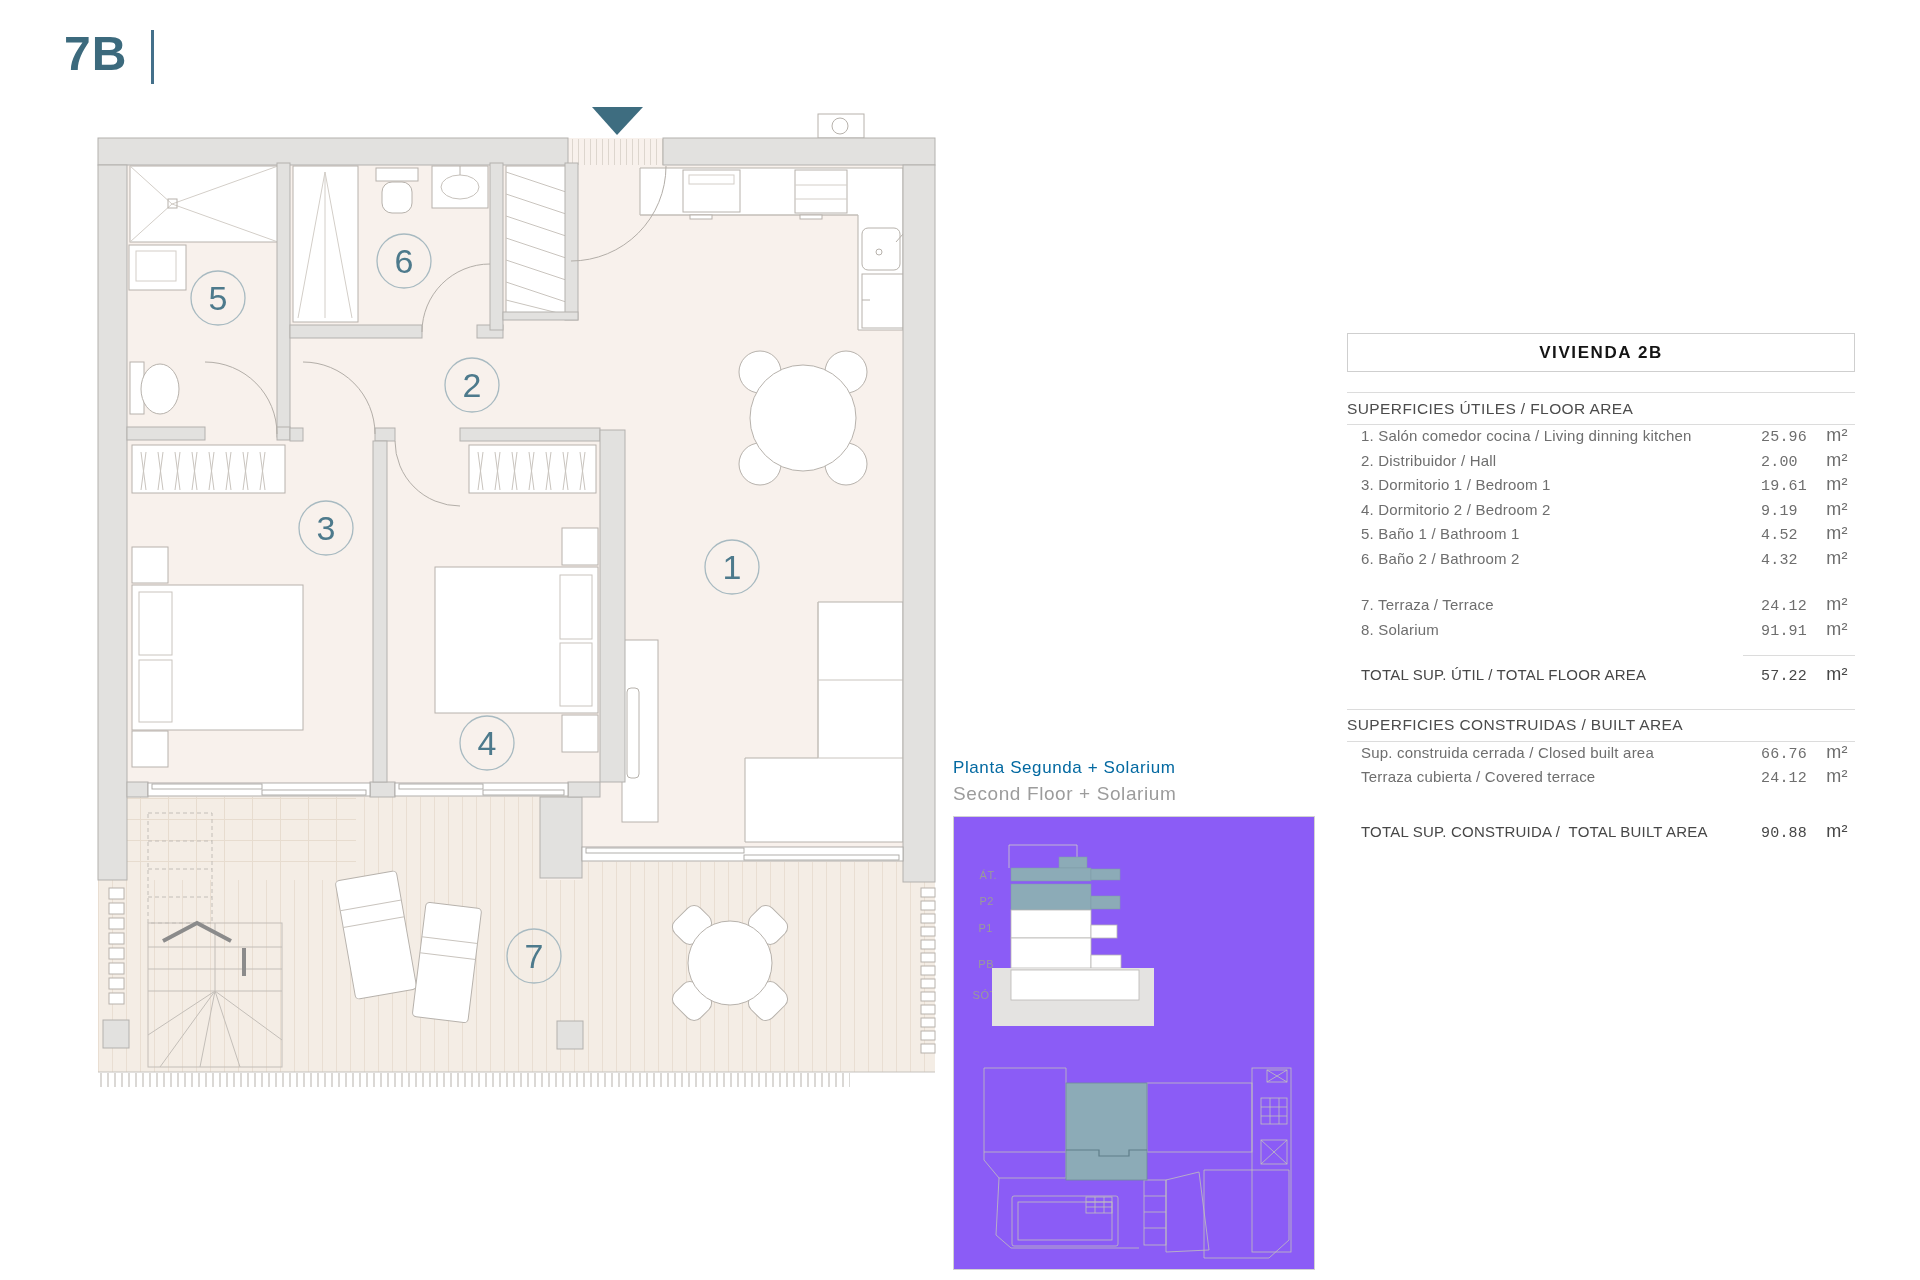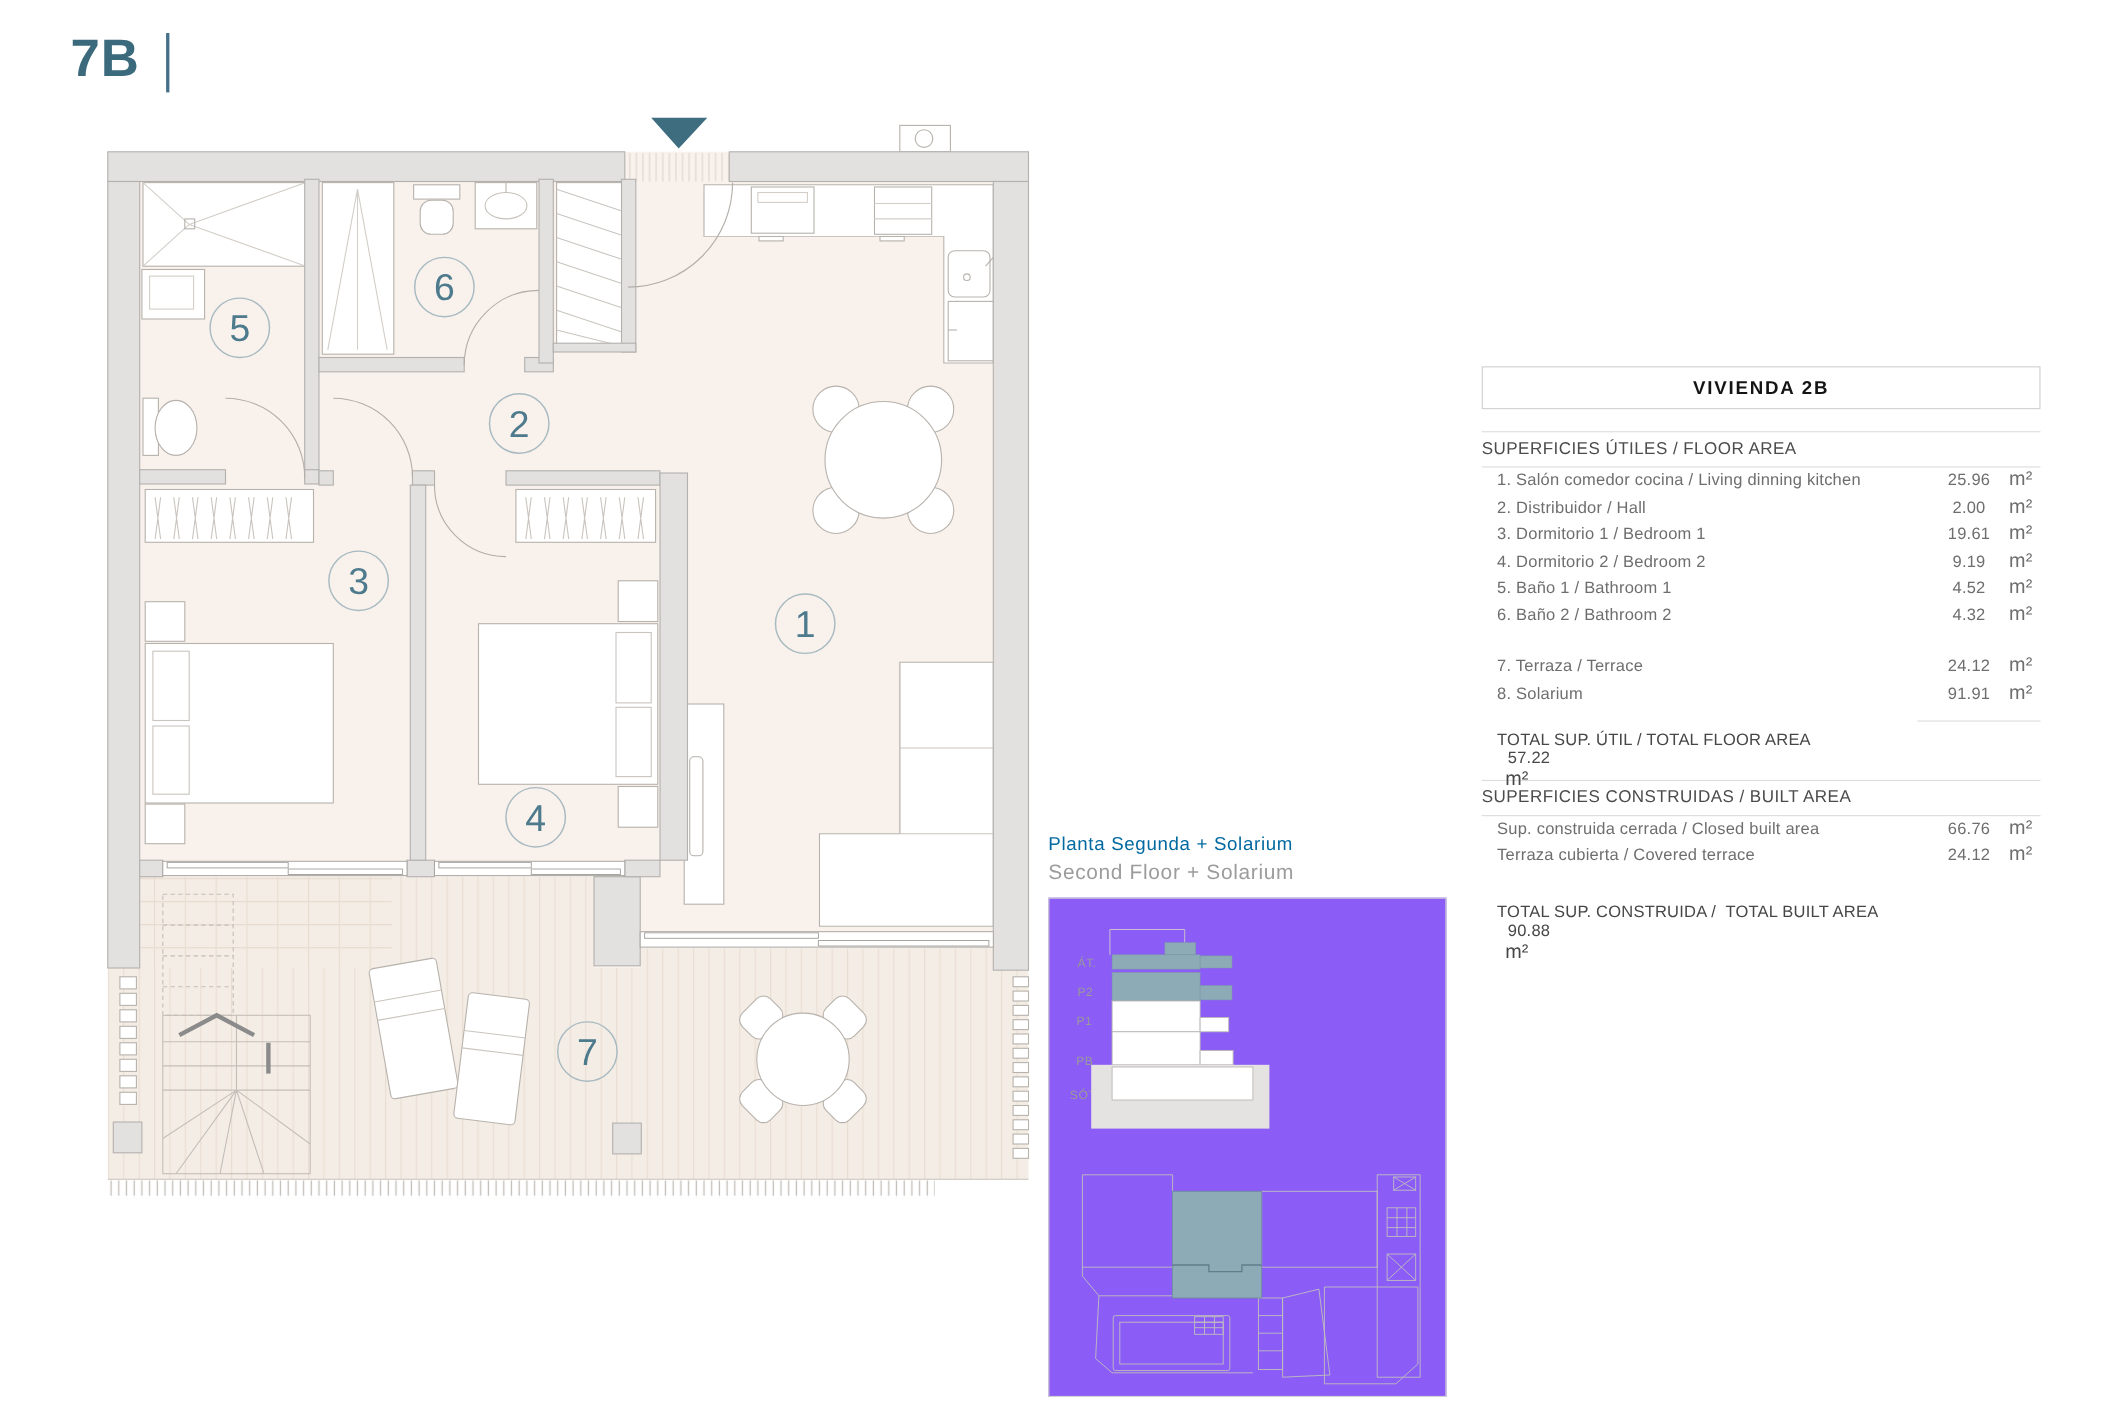--- a/index.html
+++ b/index.html
@@ -16,23 +16,23 @@
   
   #plan{position:absolute;left:0;top:0;}
   
   .area-table{position:absolute;left:1347px;top:333px;width:508px;color:#6e6e6e;}
   .tbox{height:37px;border:1px solid #cfcfcf;display:flex;align-items:center;justify-content:center;
         font-weight:bold;font-size:17px;color:#141414;letter-spacing:1.6px;}
   .rule{border-top:1px solid #dcdcdc;}
   .rule.short{width:112px;margin-left:auto;}
   .thead{font-size:15.5px;color:#4c4c4c;height:31px;display:flex;align-items:center;letter-spacing:0.4px;}
   .trow{display:flex;align-items:baseline;height:24.5px;font-size:15px;letter-spacing:0.2px;margin-left:14px;}
-  .trow.total{color:#474747;flex-direction:column;}
+  .trow.total{color:#474747;}
   .tlabel{flex:1;white-space:pre;}
-  .tval{width:58px;text-align:center;}
+  .tval{width:58px;text-align:left;font-family:Liberation Mono, monospace;}
   .tunit{width:36px;text-align:center;font-size:18px;}
   .sp22{height:20px;} .sp24{height:22px;} .sp14{height:12px;} .sp8{height:8px;}
   .sp18{height:20px;} .sp32{height:30px;}
   
   .inset-titles{position:absolute;left:953px;top:755px;}
   .inset-titles .t1{font-size:17px;color:#0369a1;letter-spacing:0.6px;line-height:26px;}
   .inset-titles .t2{font-size:19px;color:#9c9c9c;letter-spacing:0.6px;line-height:25px;}
   .inset-box{position:absolute;left:953px;top:816px;width:362px;height:454px;
              border:1px solid #d2d2d2;background:#8b5cf6;box-sizing:border-box;}
 </style>

